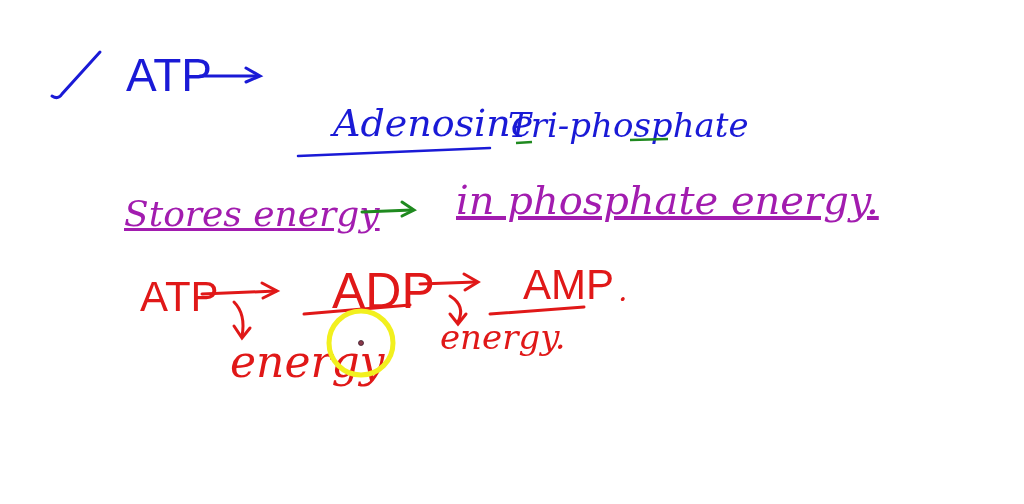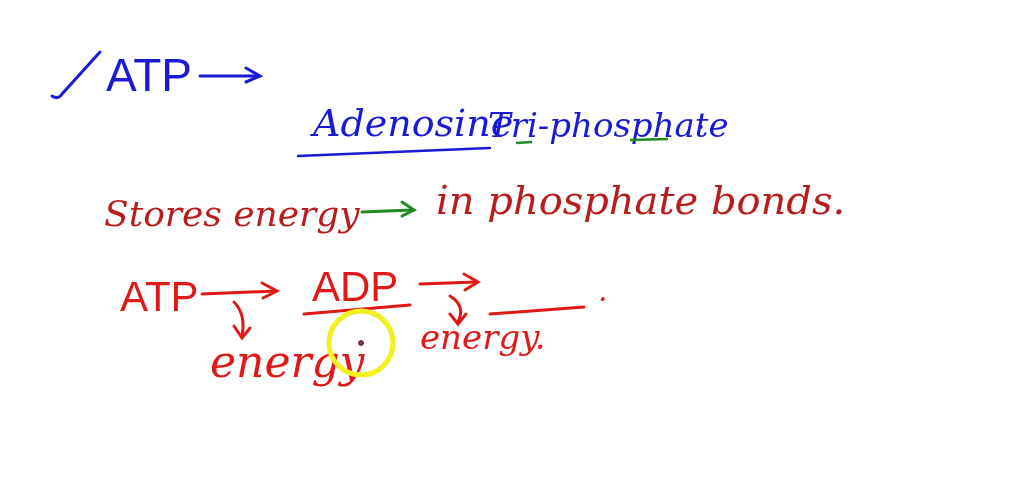--- a/index.html
+++ b/index.html
@@ -1,40 +1,41 @@
 <!DOCTYPE html>
 <html><head>
   <meta charset="utf-8">
   <style>
     html, body { margin: 0; padding: 0; background: #ffffff; }
     body { width: 1024px; height: 504px; overflow: hidden; position: relative; }
     .board { position: absolute; left: 0; top: 0; width: 1024px; height: 504px; background: #ffffff; }
-    .hw { position: absolute; white-space: nowrap; font-family: "DejaVu Serif", serif; font-style: italic; line-height: 1; }
+    .hw { position: absolute; white-space: nowrap; font-family: "DejaVu Serif", serif; font-style: italic; line-height: 1; margin-left: 20px; }
     .blue { color: #1a1ad6; }
-    .green { color: #b91c1c; }
+    .green { color: #a21caf; text-decoration: underline; }
     .red { color: #e01818; }
     svg.overlay { position: absolute; left: 0; top: 0; width: 1024px; height: 504px; pointer-events: none; }
   </style>
 </head>
 <body>
 
 <div class="board">
 
   <span class="hw blue"></span>
   <span class="hw blue" style="left:106px; top:52px; font-size:46px; font-style:normal; font-family:'Liberation Sans', sans-serif;">ATP</span>
 
   <span class="hw blue" style="left:313px; top:104px; font-size:38px;">Adenosine</span>
   <span class="hw blue" style="left:488px; top:108px; font-size:34px;">Tri-phosphate</span>
   <span class="hw blue" style="left:696px; top:104px; font-size:30px;">.</span>
 
   <span class="hw green" style="left:104px; top:196px; font-size:36px;">Stores energy</span>
-  <span class="hw green" style="left:436px; top:180px; font-size:40px;">in phosphate bonds.</span>
+  <span class="hw green" style="left:436px; top:180px; font-size:40px;">in phosphate energy.</span>
 
   <span class="hw red" style="left:120px; top:276px; font-size:42px; font-style:normal; font-family:'Liberation Sans', sans-serif;">ATP</span>
-  <span class="hw red" style="left:312px; top:266px; font-size:42px; font-style:normal; font-family:'Liberation Sans', sans-serif;">ADP</span>
+  <span class="hw red" style="left:312px; top:266px; font-size:50px; font-style:normal; font-family:'Liberation Sans', sans-serif;">ADP</span>
+  <span class="hw red" style="left:503px; top:264px; font-size:42px; font-style:normal; font-family:'Liberation Sans', sans-serif;">AMP</span>
   <span class="hw red" style="left:598px; top:276px; font-size:30px;">.</span>
   <span class="hw red" style="left:210px; top:340px; font-size:44px;">energy</span>
   <span class="hw red" style="left:420px; top:320px; font-size:34px;">energy.</span>
 
   <svg class="overlay" viewBox="0 0 1024 504">
 
     <path d="M52 96 Q58 100 62 94 L100 52" fill="none" stroke="#1a1ad6" stroke-width="3" stroke-linecap="round"></path>
 
     <g>
       <line x1="200" y1="76" x2="258" y2="76" stroke="#1a1ad6" stroke-width="3" stroke-linecap="round"></line>

